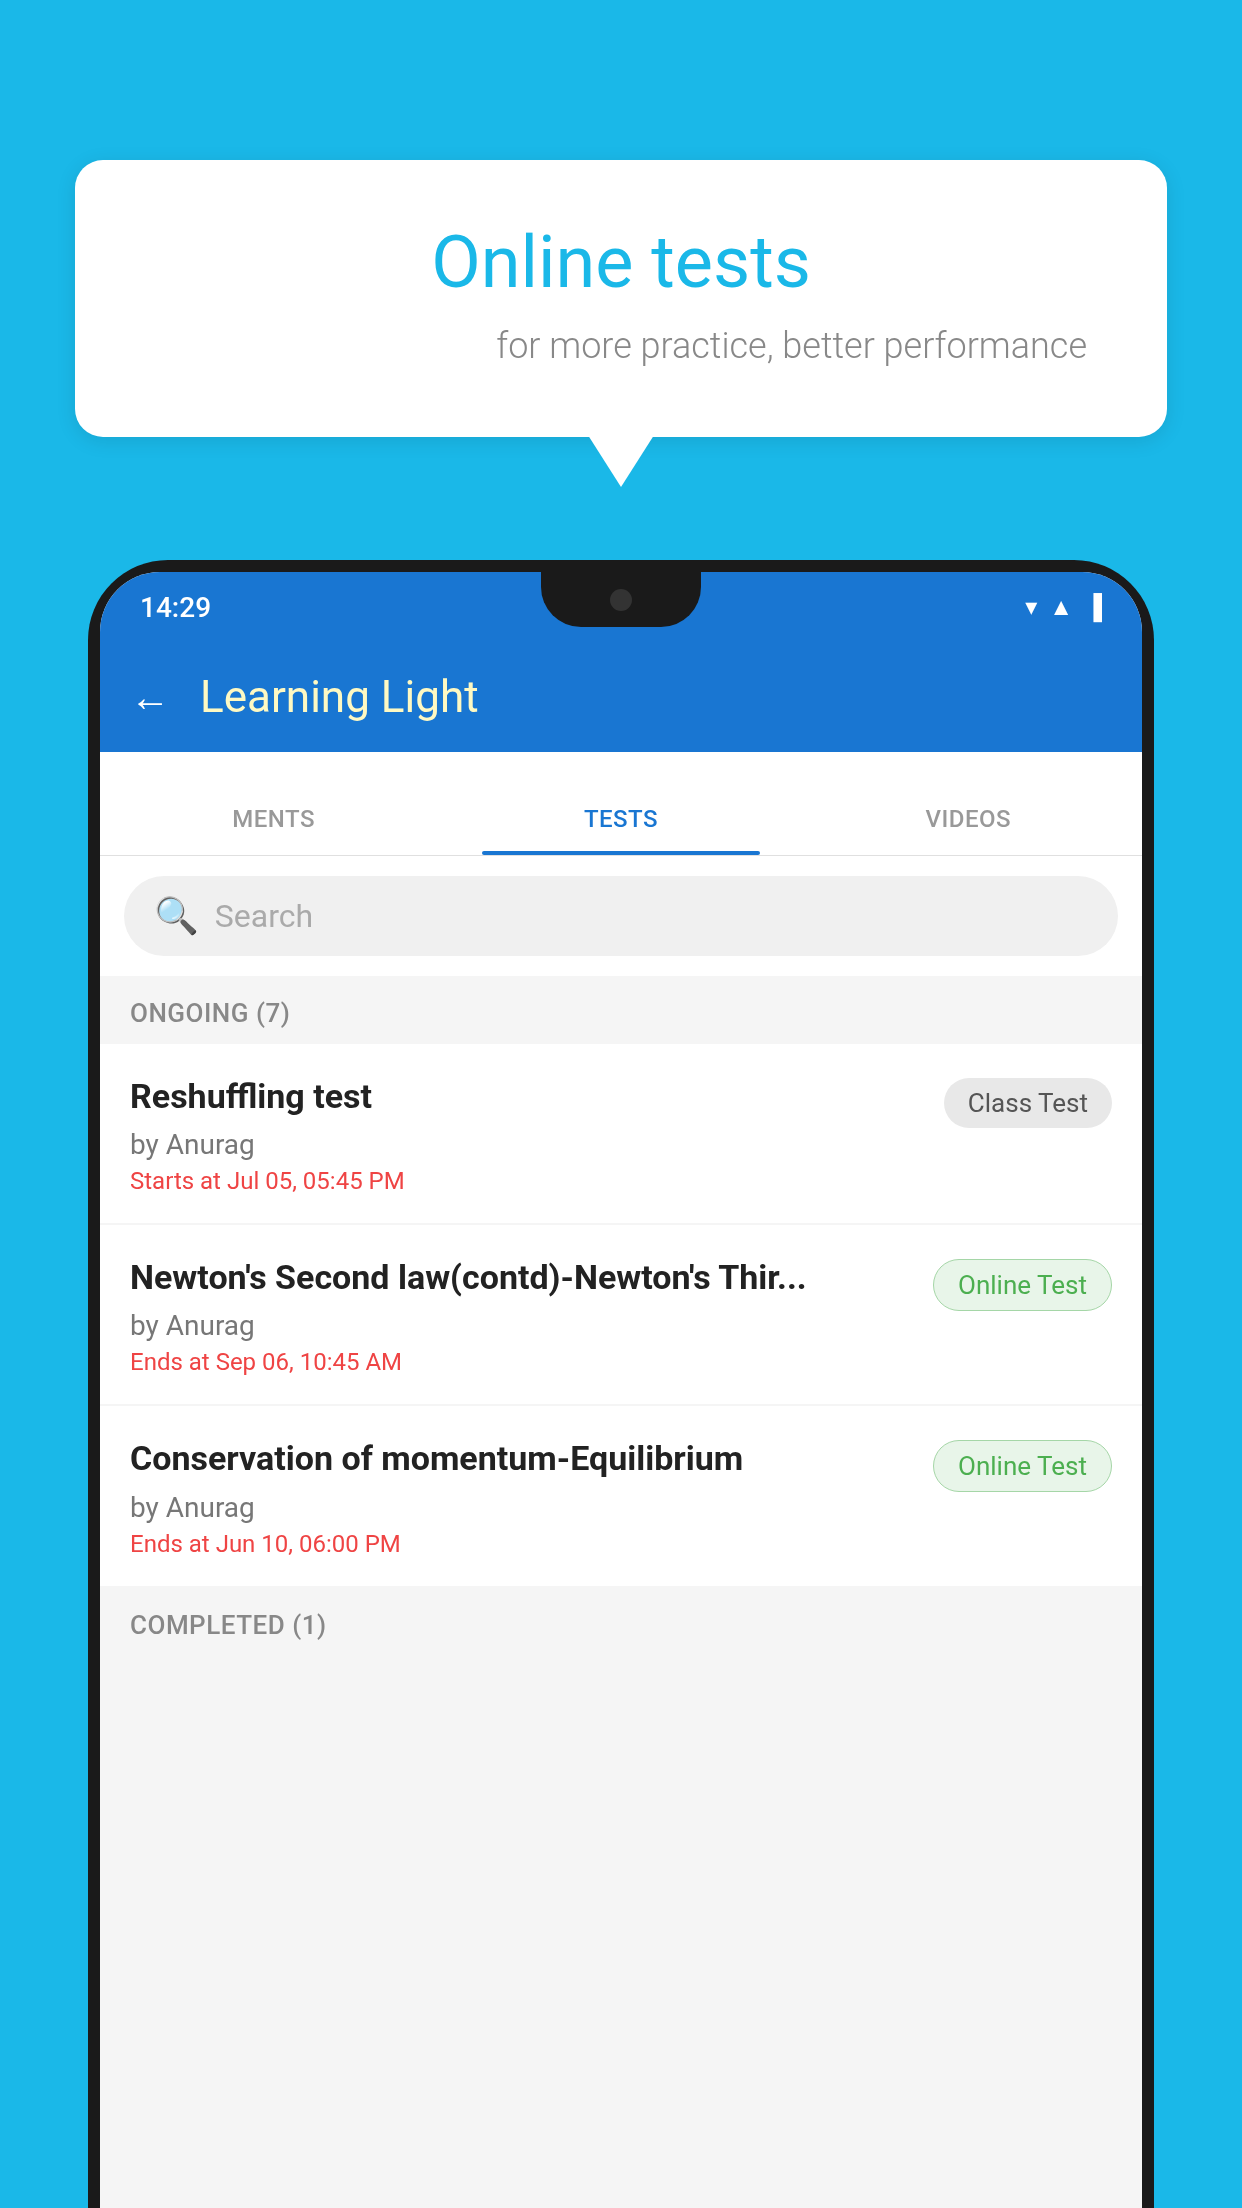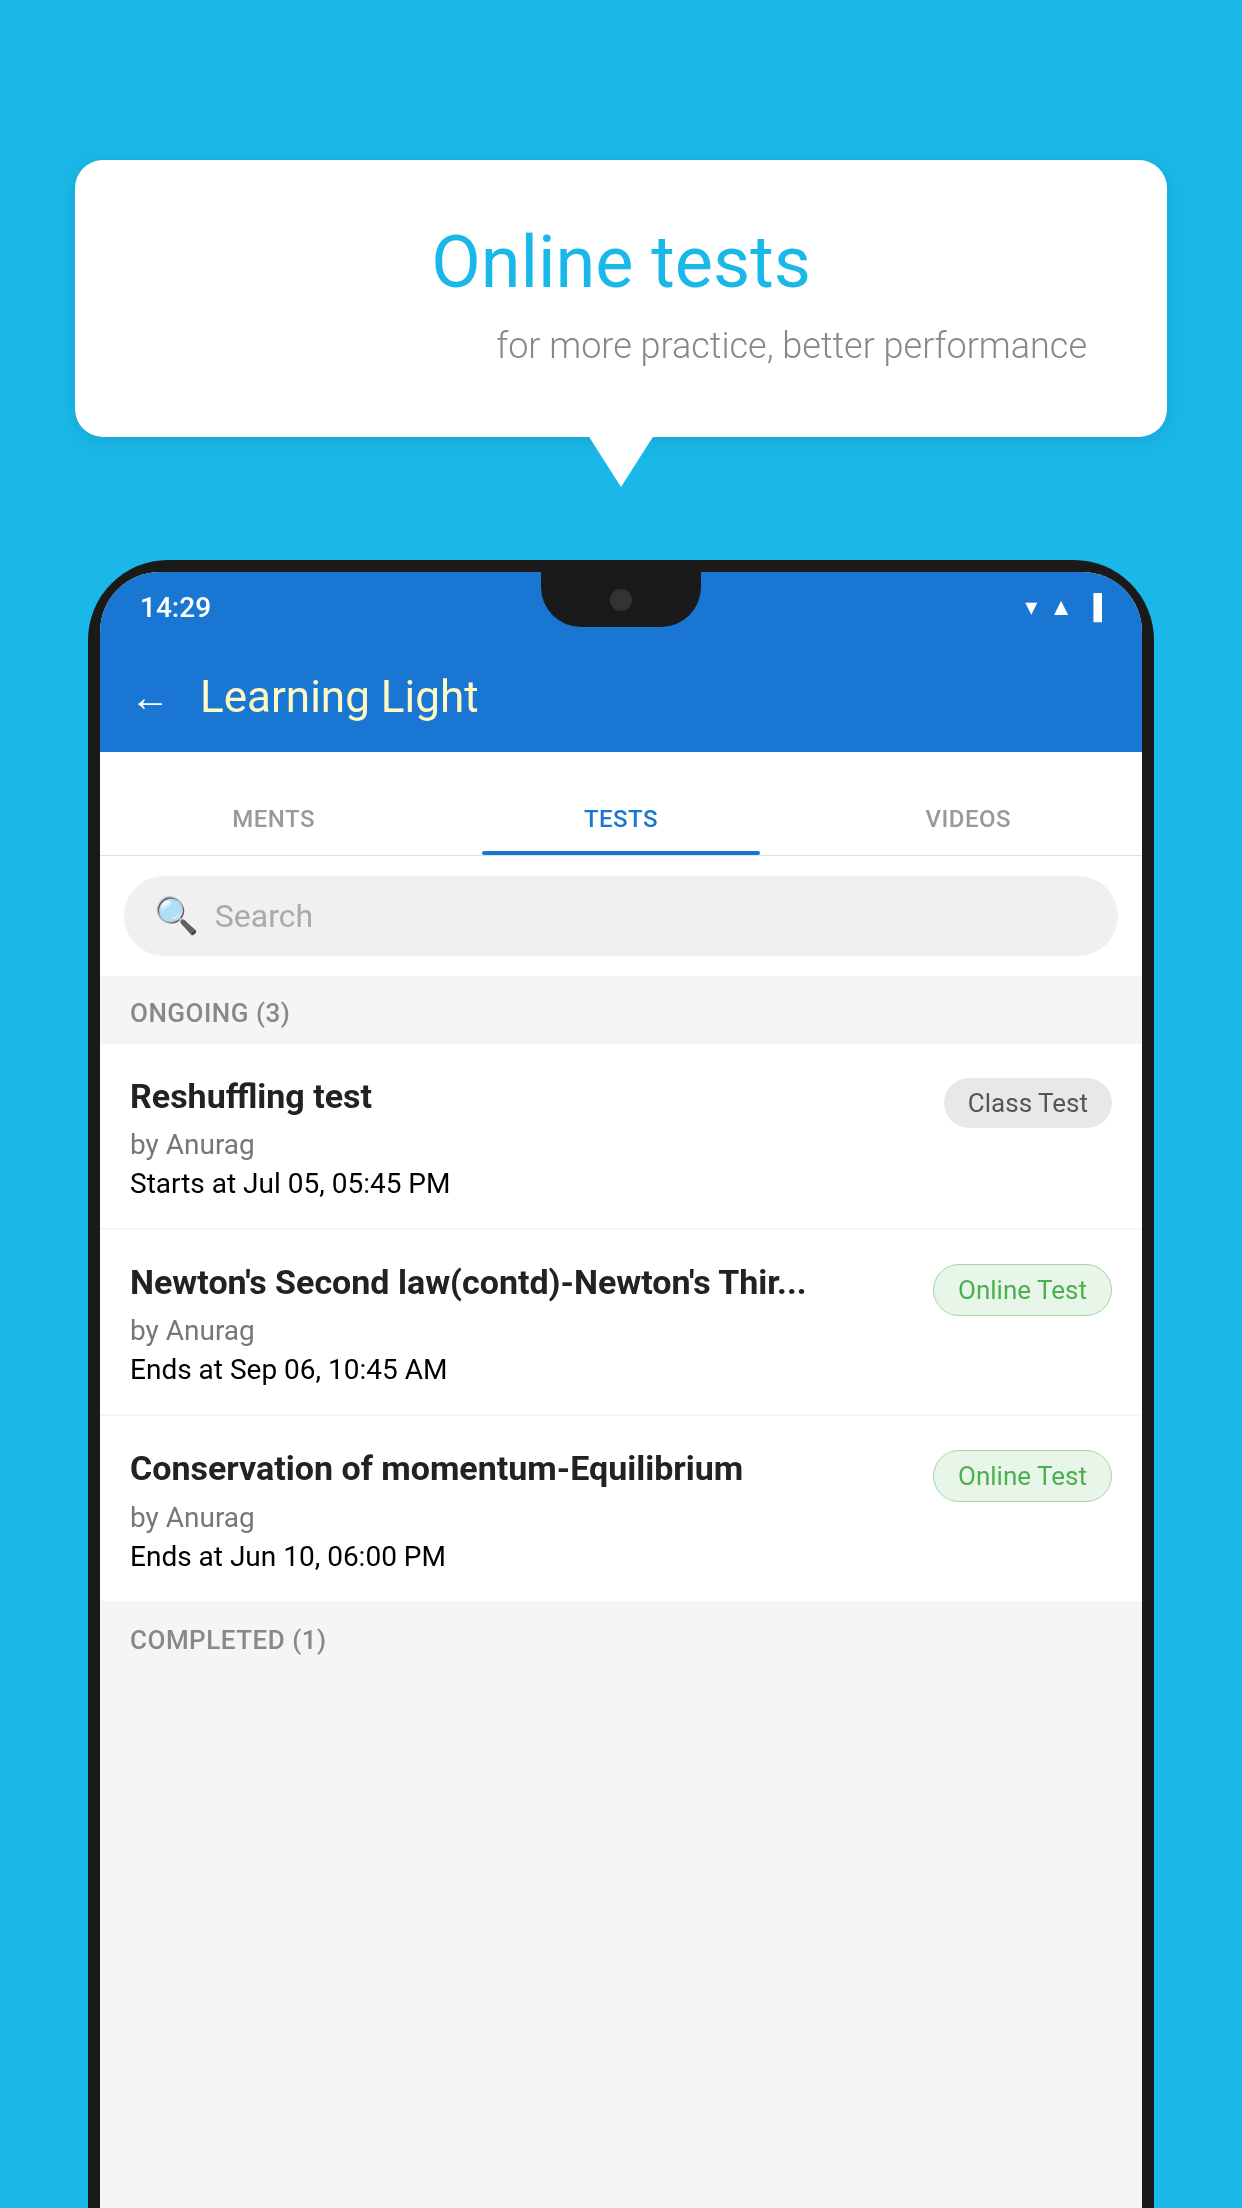--- a/index.html
+++ b/index.html
@@ -219,22 +219,22 @@
       color: #222;
       margin-bottom: 10px;
       line-height: 1.3;
     }
     .test-item-author {
       font-size: 28px;
       color: #777;
       margin-bottom: 6px;
     }
     .test-item-time {
-      font-size: 28px;
-      color: #000000;
+      font-size: 24px;
+      color: #ef4444;
     }
     .test-item-badge {
       border-radius: 50px;
       padding: 10px 24px;
       font-size: 26px;
       font-weight: 400;
       white-space: nowrap;
       margin-top: 4px;
     }
     .badge-class {
@@ -295,21 +295,21 @@
     <div class="content-area">
 
       <div class="search-bar-container">
         <div class="search-bar">
           <span class="search-icon">🔍</span>
           <span class="search-placeholder">Search</span>
         </div>
       </div>
 
       <div class="section-header">
-        <span class="section-label">ONGOING (3)</span>
+        <span class="section-label">ONGOING (7)</span>
       </div>
 
       <div class="test-item">
         <div class="test-item-left">
           <div class="test-item-title">Reshuffling test</div>
           <div class="test-item-author">by Anurag</div>
           <div class="test-item-time">
             <span>Starts at</span>&nbsp;<span>Jul 05, 05:45 PM</span>
           </div>
         </div>

